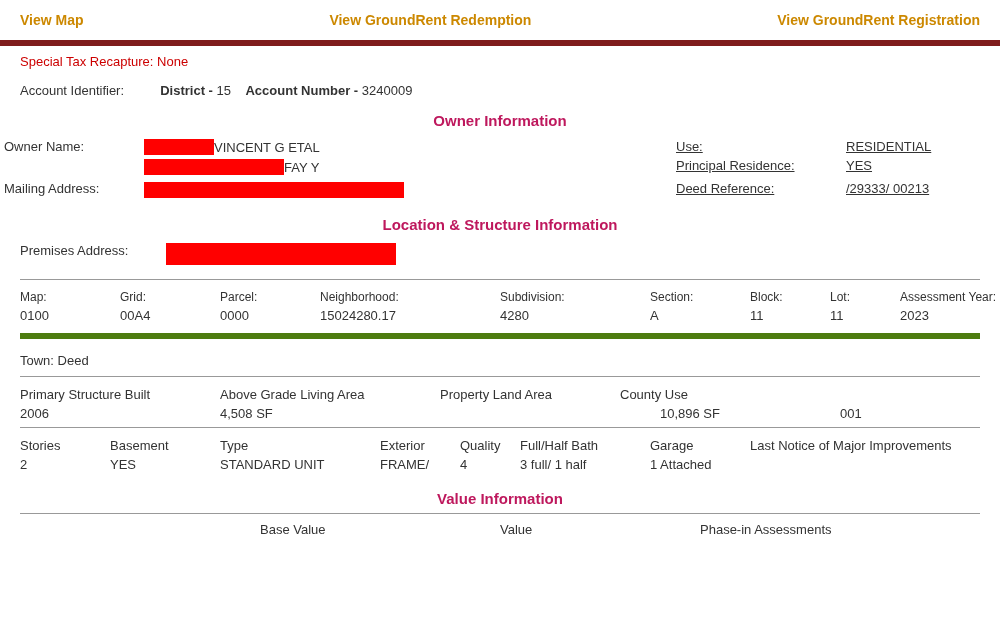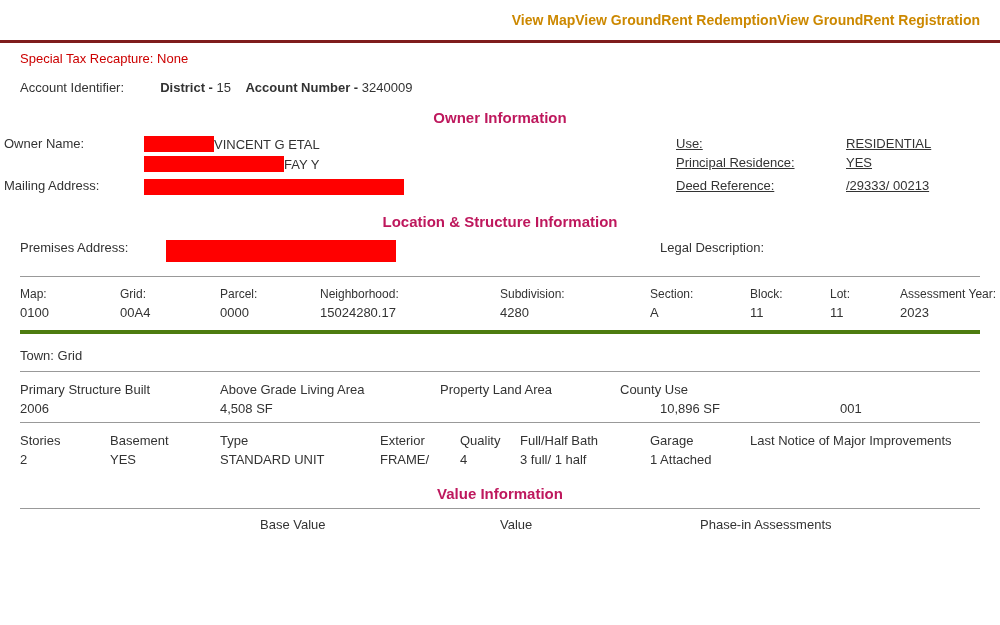--- a/index.html
+++ b/index.html
@@ -6,23 +6,23 @@
     body {
       font-family: Arial, sans-serif;
       font-size: 13px;
       color: #333;
       background: #fff;
       width: 1000px;
       min-height: 625px;
     }
     .top-nav {
       display: flex;
-      justify-content: flex-end;
+      justify-content: space-between;
       padding: 12px 20px;
-      border-bottom: 3px solid #7f1d1d;
+      border-bottom: 6px solid #7f1d1d;
     }
     .top-nav a {
       color: #cc8800;
       font-weight: bold;
       text-decoration: none;
       font-size: 14px;
       cursor: pointer;
     }
     .special-tax {
       color: #cc0000;
@@ -109,21 +109,21 @@
     }
     .premises-redacted {
       background: #ff0000;
       display: inline-block;
       height: 22px;
       width: 230px;
       vertical-align: middle;
     }
     .grid-section {
       border-top: 1px solid #999;
-      border-bottom: 4px solid #4d7c0f;
+      border-bottom: 6px solid #4d7c0f;
       margin: 10px 20px;
       padding: 8px 0;
     }
     .grid-row {
       display: flex;
       gap: 0;
       padding: 2px 0;
     }
     .grid-cell {
       display: flex;
@@ -275,23 +275,20 @@
 
 <div class="section-header">
   <span>Location &amp; Structure Information</span>
 </div>
 
 <div class="two-col-row">
   <div class="two-col-left">
     <span class="owner-label">Premises Address:</span>
     <span class="premises-redacted"></span>
   </div>
-  <div class="two-col-right">
-    <span>Legal Description:</span>
-  </div>
 </div>
 
 <div class="grid-section">
   <div class="grid-row">
     <div class="grid-cell" style="min-width:80px;">
       <span class="glabel">Map:</span>
     </div>
     <div class="grid-cell" style="min-width:80px;">
       <span class="glabel">Grid:</span>
     </div>
@@ -345,21 +342,21 @@
     </div>
     <div class="grid-cell" style="min-width:160px;">
       <span class="gvalue">2023</span>
     </div>
 
   </div>
 </div>
 
 <div class="town-row">
   <span>Town:</span>
-  <span>Grid</span>
+  <span>Deed</span>
 </div>
 
 <div class="structure-section">
   <div class="structure-header-row">
     <div class="structure-header-cell s1">Primary Structure Built</div>
     <div class="structure-header-cell s2">Above Grade Living Area</div>
     <div class="structure-header-cell s4">Property Land Area</div>
     <div class="structure-header-cell s5">County Use</div>
   </div>
   <div class="structure-value-row">

